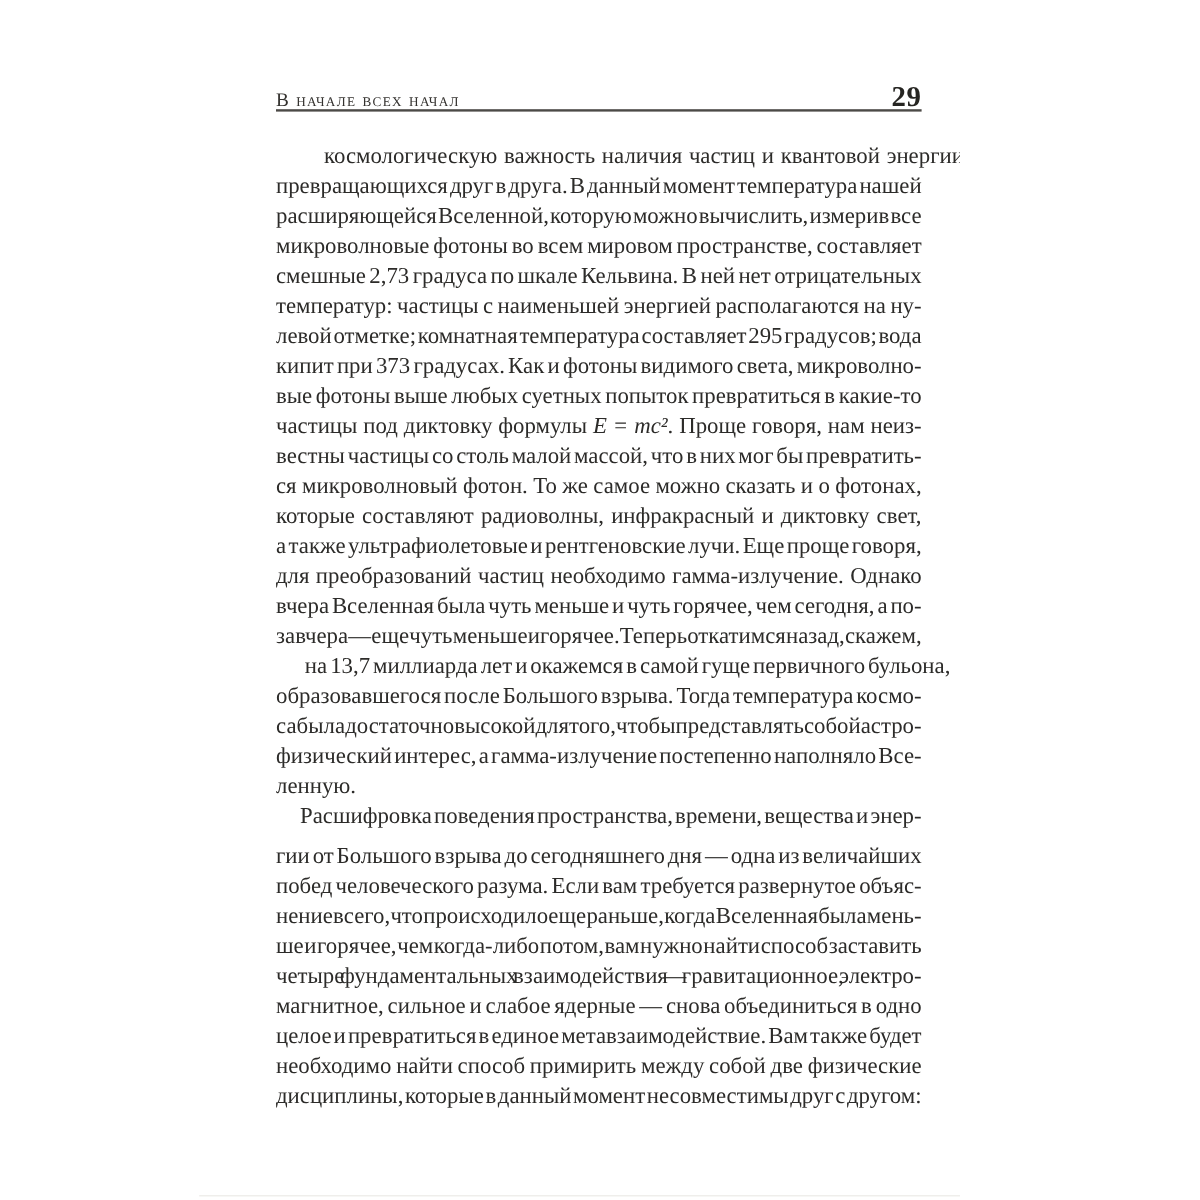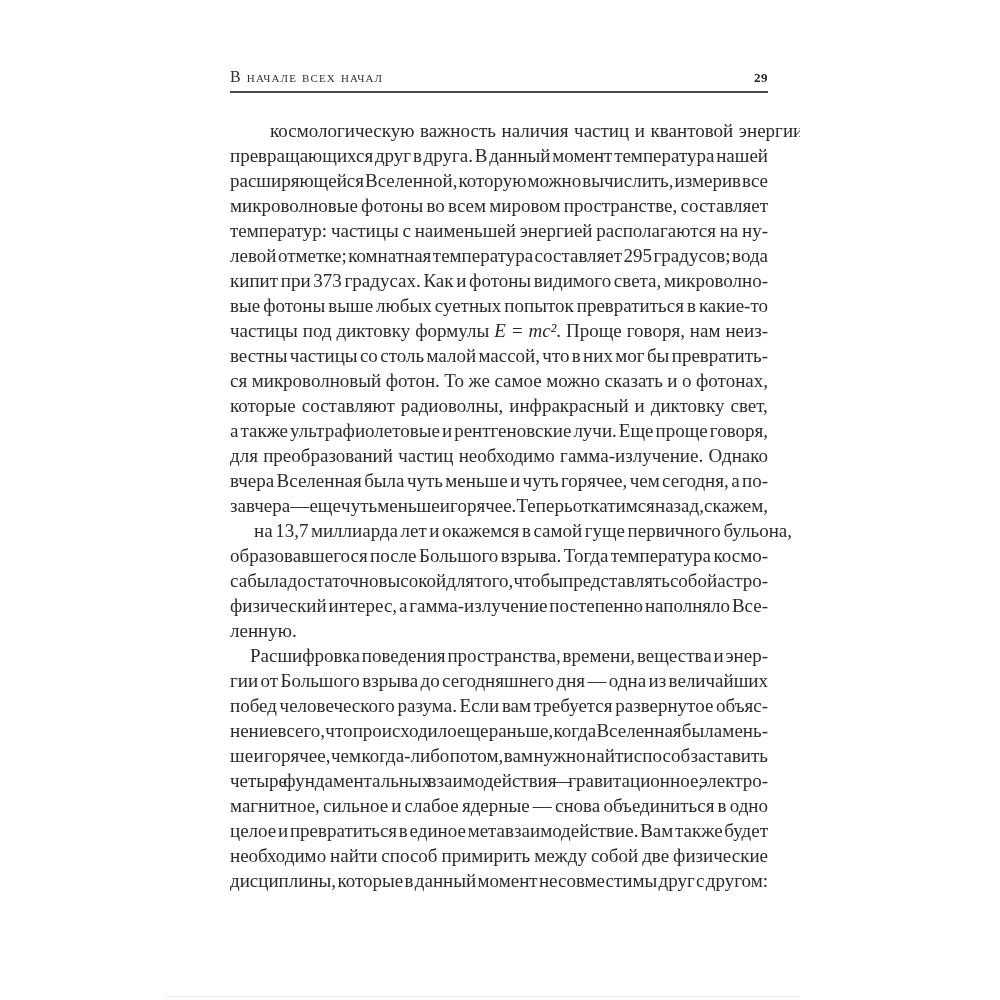--- a/index.html
+++ b/index.html
@@ -10,21 +10,21 @@
     color: #2c2b29;
   }
   .runhead {
     position: absolute; left: 230px; top: 68px; width: 538px;
     display: flex; justify-content: space-between; align-items: baseline;
   }
   .runtitle {
     font-variant: small-caps; font-size: 16px; letter-spacing: 1.1px;
     color: #34322f;
   }
-  .pagenum { font-weight: bold; font-size: 13px; color: #262522; letter-spacing: 0.5px; }
+  .pagenum { font-weight: bold; font-size: 24px; color: #262522; letter-spacing: 0.5px; }
   .hrule {
     position: absolute; left: 230px; top: 91px; width: 538px; height: 2px;
     background: #4c4a47;
   }
   .textblock {
     position: absolute; left: 230px; top: 118px; width: 538px;
     font-size: 19px; line-height: 25px; color: #2c2b29;
   }
   .jline { white-space: nowrap; height: 25px; overflow: visible; }
   .indent { padding-left: 20px; }
@@ -42,20 +42,21 @@
     <span class="pagenum">29</span>
   </div>
   <div class="hrule"></div>
 
   <div class="textblock">
 
     <div class="jline" style="word-spacing: 0.895833px; margin-left: 40px;">космологическую важность наличия частиц и квантовой энергии,</div>
     <div class="jline" style="word-spacing: -3.00195px;">превращающихся друг в друга. В данный момент температура нашей</div>
     <div class="jline" style="word-spacing: -3.75521px;">расширяющейся Вселенной, которую можно вычислить, измерив все</div>
     <div class="jline" style="word-spacing: -1.47917px;">микроволновые фотоны во всем мировом пространстве, составляет</div>
+    <div class="jline" style="word-spacing: -1.87674px;">смешные 2,73 градуса по шкале Кельвина. В ней нет отрицательных</div>
     <div class="jline" style="word-spacing: -0.991071px;">температур: частицы с наименьшей энергией располагаются на ну-</div>
     <div class="jline" style="word-spacing: -3.27009px;">левой отметке; комнатная температура составляет 295 градусов; вода</div>
     <div class="jline" style="word-spacing: -2.04688px;">кипит при 373 градусах. Как и фотоны видимого света, микроволно-</div>
     <div class="jline" style="word-spacing: -1.72656px;">вые фотоны выше любых суетных попыток превратиться в какие-то</div>
     <div class="jline" style="word-spacing: 0.192188px;">
       <span>частицы под диктовку формулы </span><span class="formula">E = mc²</span><span>. Проще говоря, нам неиз-</span>
     </div>
     <div class="jline" style="word-spacing: -2.41193px;">вестны частицы со столь малой массой, что в них мог бы превратить-</div>
     <div class="jline" style="word-spacing: -0.225px;">ся микроволновый фотон. То же самое можно сказать и о фотонах,</div>
     <div class="jline" style="word-spacing: 1.2474px;">которые составляют радиоволны, инфракрасный и диктовку свет,</div>
@@ -63,21 +64,21 @@
     <div class="jline" style="word-spacing: 0.56875px;">для преобразований частиц необходимо гамма-излучение. Однако</div>
     <div class="jline" style="word-spacing: -2.35511px;">вчера Вселенная была чуть меньше и чуть горячее, чем сегодня, а по-</div>
     <div class="jline" style="word-spacing: -4.59219px;">завчера — еще чуть меньше и горячее. Теперь откатимся назад, скажем,</div>
     <div class="jline" style="word-spacing: -2.22344px; margin-left: 24px;">на 13,7 миллиарда лет и окажемся в самой гуще первичного бульона,</div>
     <div class="jline" style="word-spacing: -2.33073px;">образовавшегося после Большого взрыва. Тогда температура космо-</div>
     <div class="jline" style="word-spacing: -4.6684px;">са была достаточно высокой для того, чтобы представлять собой астро-</div>
     <div class="jline" style="word-spacing: -2.91927px;">физический интерес, а гамма-излучение постепенно наполняло Все-</div>
     <div class="jline nojust">ленную.</div>
 
     <div class="jline indent" style="word-spacing: -2.92448px;">Расшифровка поведения пространства, времени, вещества и энер-</div>
-    <div class="jline" style="word-spacing: -2.3375px;">гии от Большого взрыва до сегодняшнего дня — одна из величайших</div>
+    <div class="jline" style="word-spacing: -2.3375px; margin-top: 8px;">гии от Большого взрыва до сегодняшнего дня — одна из величайших</div>
     <div class="jline" style="word-spacing: -2.08929px;">побед человеческого разума. Если вам требуется развернутое объяс-</div>
     <div class="jline" style="word-spacing: -4.53125px;">нение всего, что происходило еще раньше, когда Вселенная была мень-</div>
     <div class="jline" style="word-spacing: -4.24688px;">ше и горячее, чем когда-либо потом, вам нужно найти способ заставить</div>
     <div class="jline" style="word-spacing: -8.425px;">четыре фундаментальных взаимодействия — гравитационное, электро-</div>
     <div class="jline" style="word-spacing: -1.58507px;">магнитное, сильное и слабое ядерные — снова объединиться в одно</div>
     <div class="jline" style="word-spacing: -2.99609px;">целое и превратиться в единое метавзаимодействие. Вам также будет</div>
     <div class="jline" style="word-spacing: -0.761161px;">необходимо найти способ примирить между собой две физические</div>
     <div class="jline" style="word-spacing: -3.42578px;">дисциплины, которые в данный момент несовместимы друг с другом:</div>
   </div>
 

